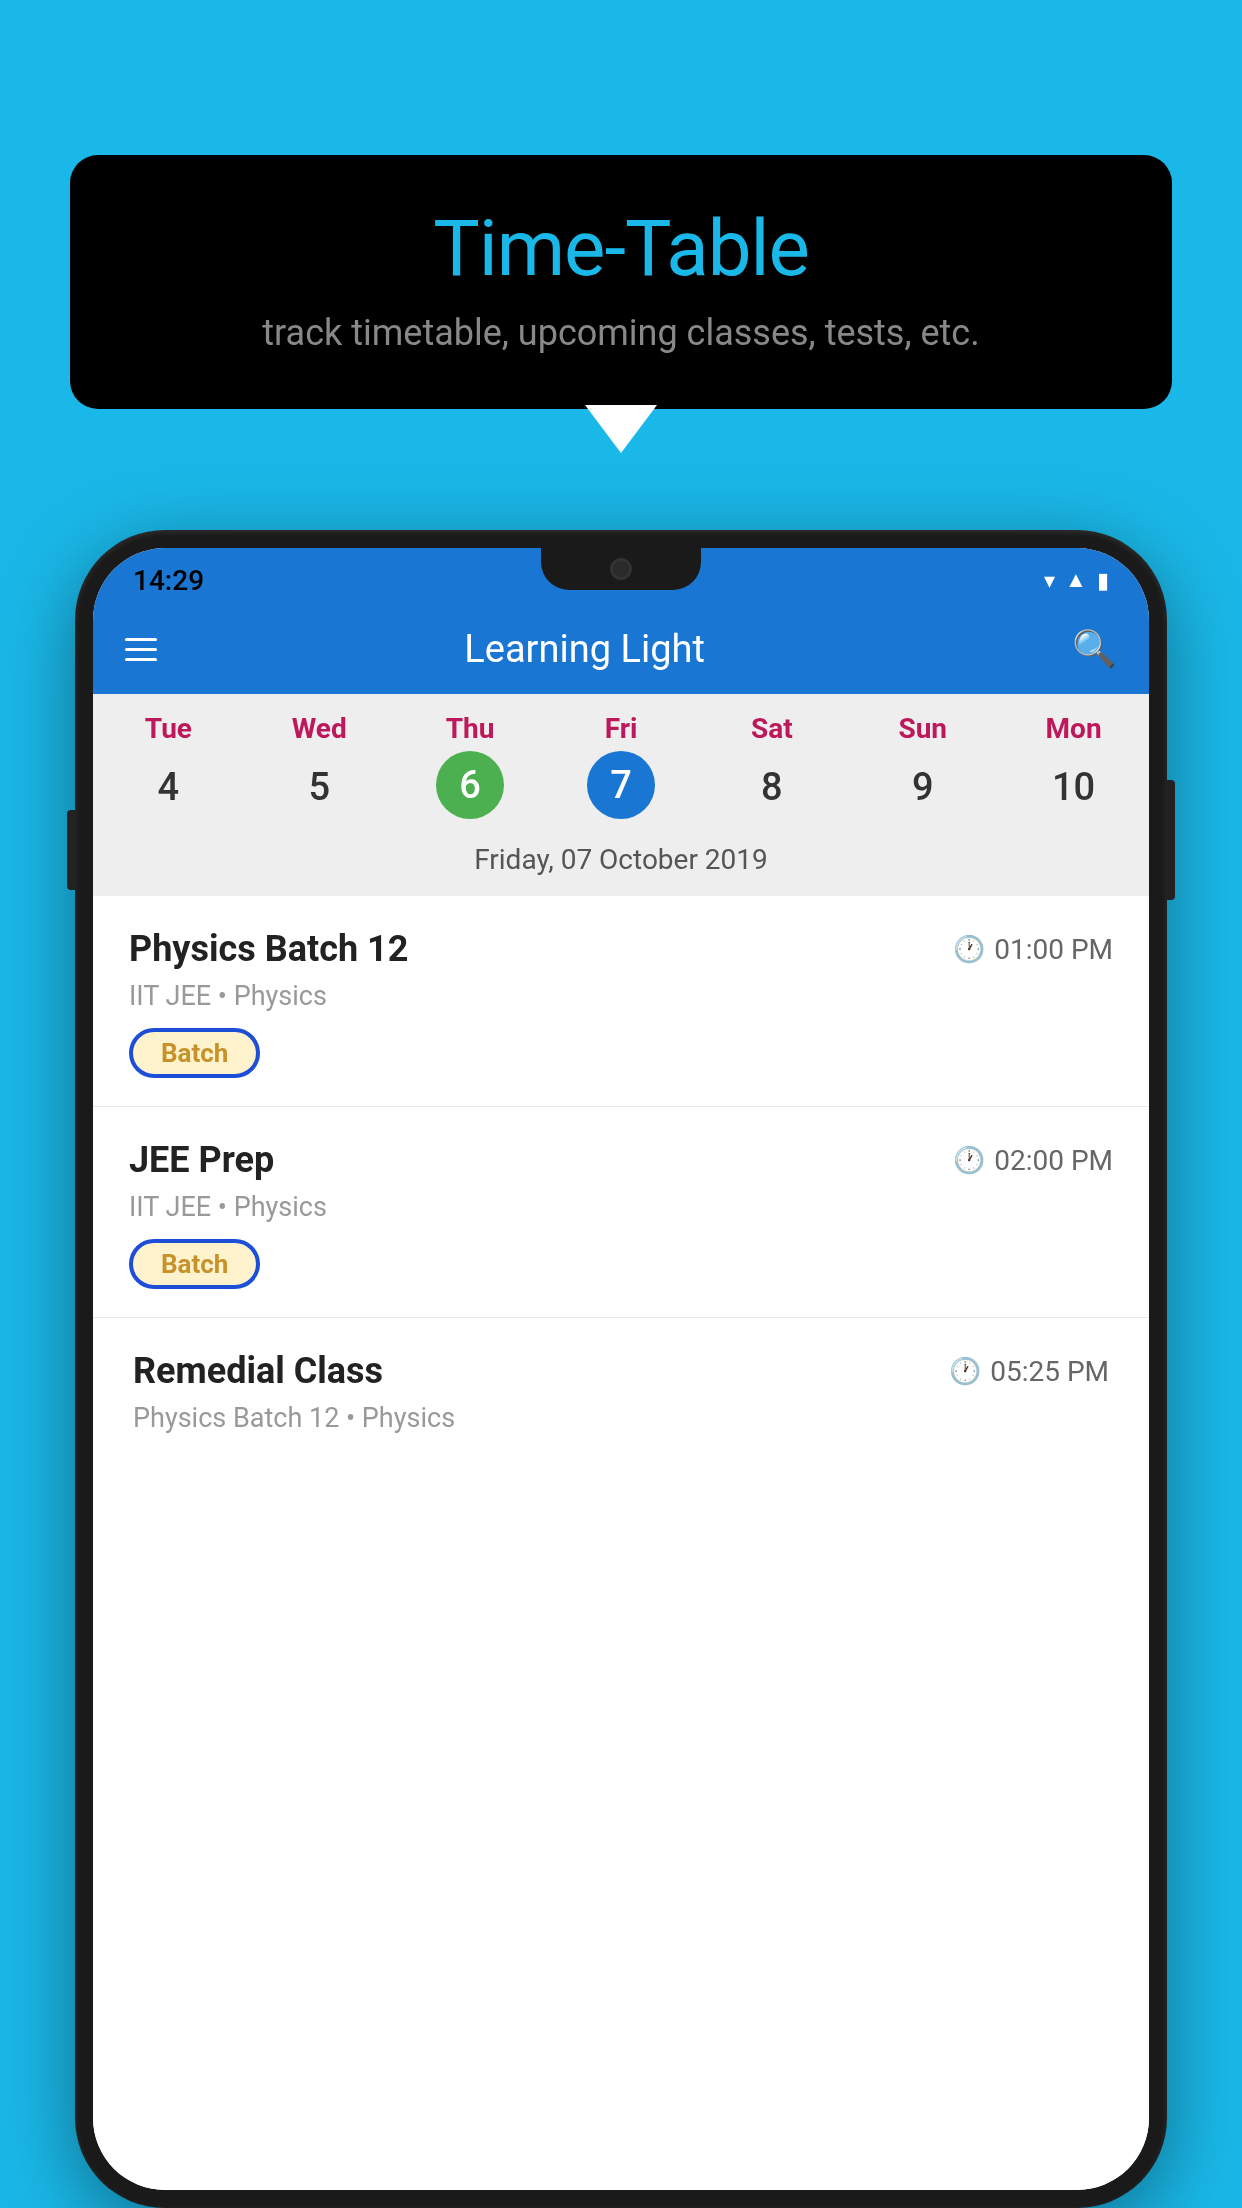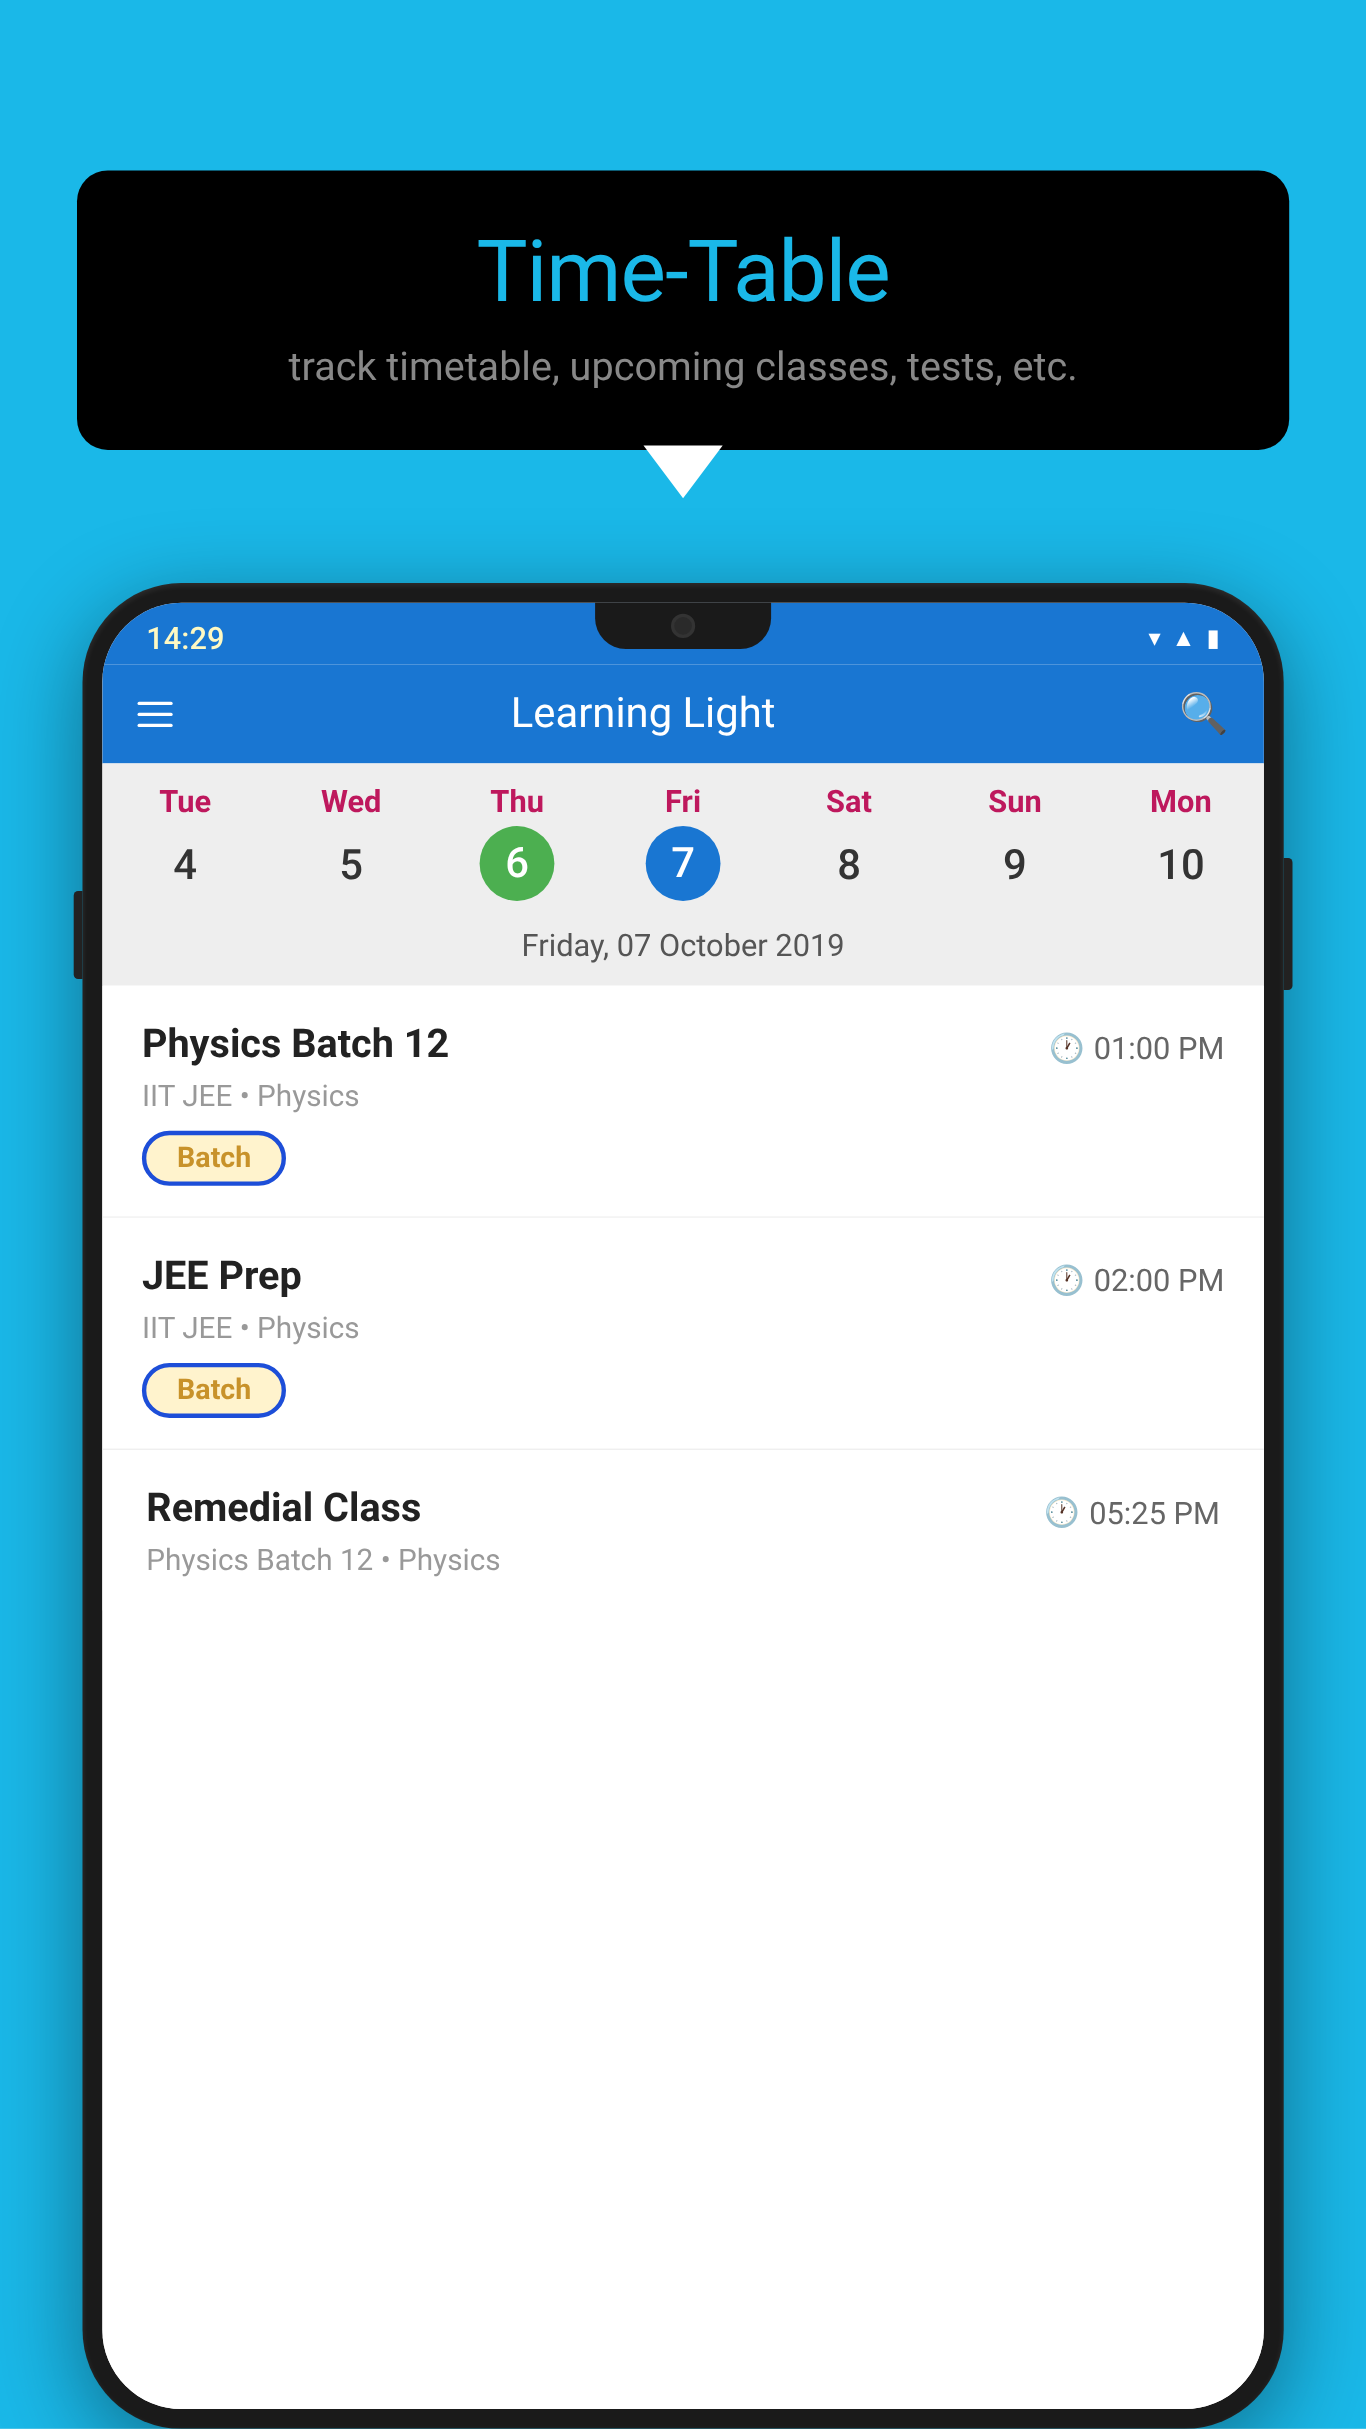--- a/index.html
+++ b/index.html
@@ -138,21 +138,21 @@
       background: #1976d2;
       height: 56px;
       display: flex;
       align-items: center;
       justify-content: space-between;
       padding: 0 40px;
       padding-top: 8px;
     }
 
     .status-time {
-      color: #fef9c3;
+      color: #000000;
       font-size: 28px;
       font-weight: 500;
     }
 
     .status-icons {
       display: flex;
       align-items: center;
       gap: 10px;
     }
 
@@ -272,21 +272,21 @@
     }
 
     .class-item {
       padding: 32px 36px 28px;
       border-bottom: 1px solid #e8e8e8;
       background: white;
     }
 
     .class-header {
       display: flex;
-      align-items: flex-end;
+      align-items: center;
       justify-content: space-between;
       margin-bottom: 10px;
     }
 
     .class-name {
       font-size: 36px;
       font-weight: 700;
       color: #222;
     }
 

